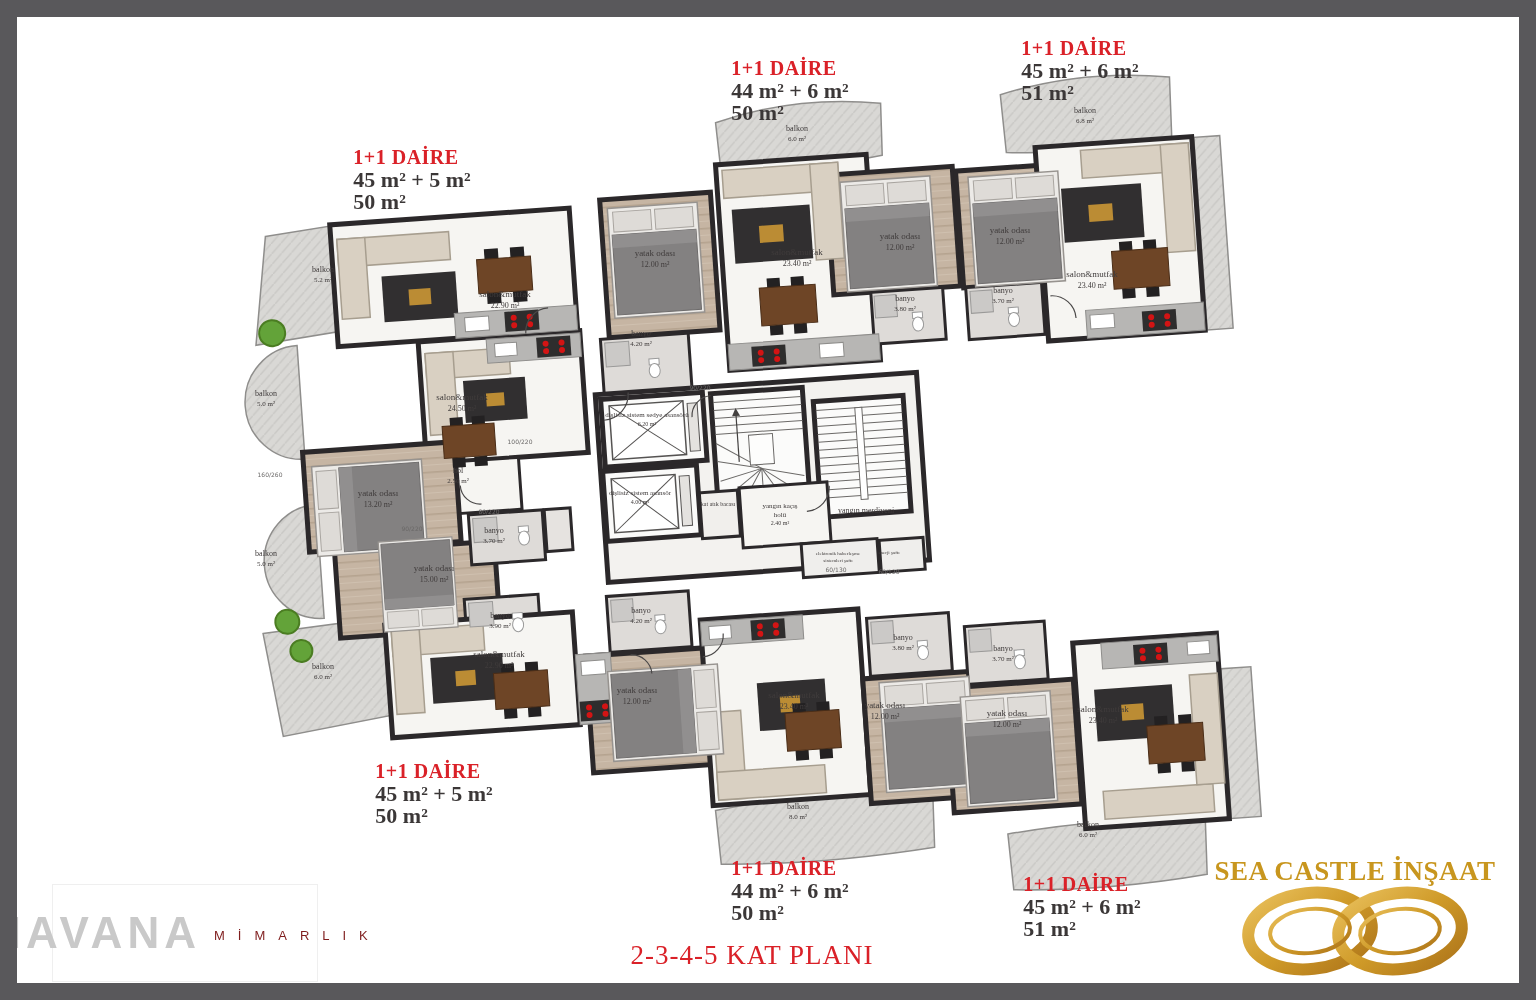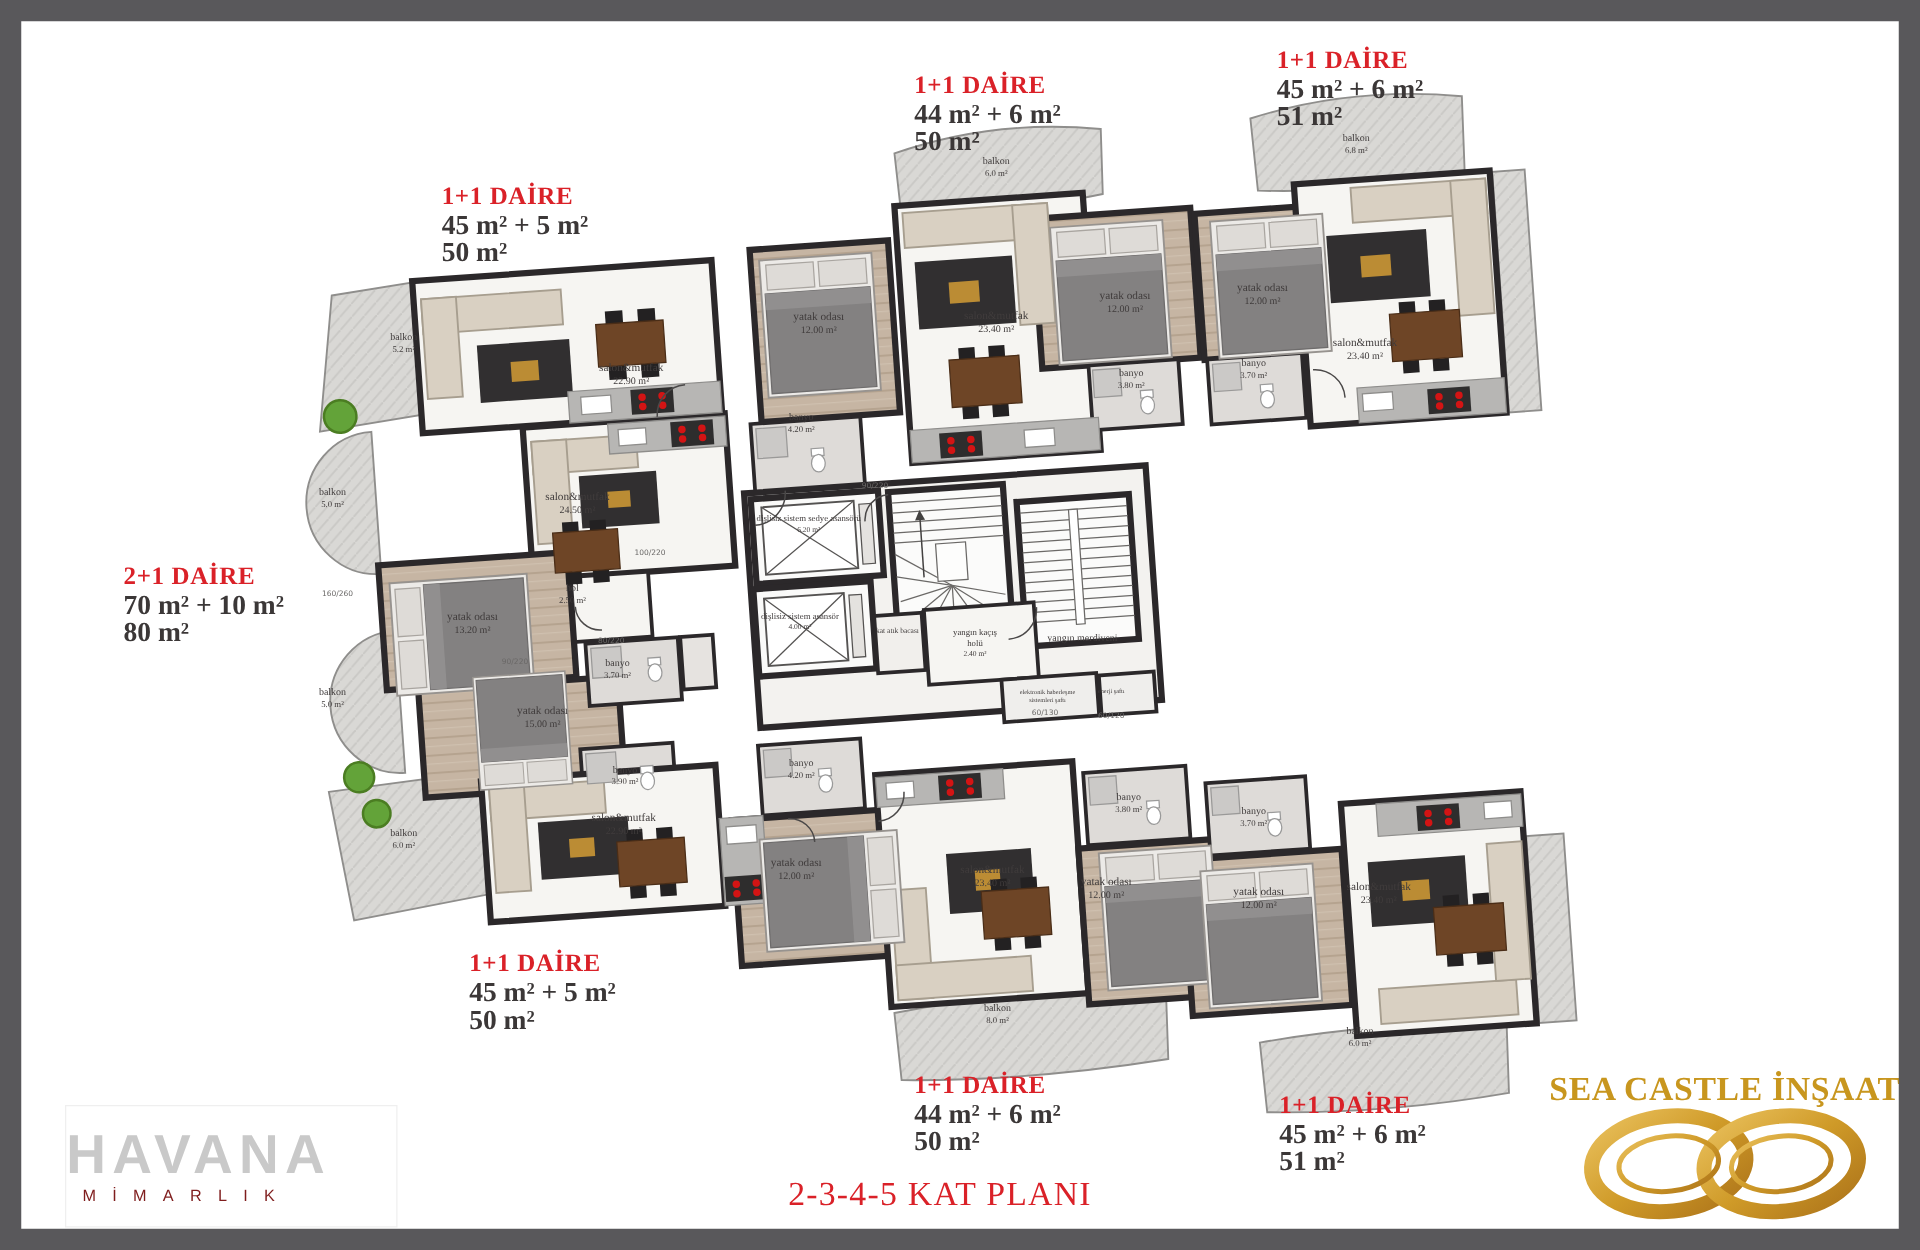--- a/index.html
+++ b/index.html
@@ -8,25 +8,25 @@
   .frame{position:absolute;inset:0;border:17px solid #59585b;box-sizing:border-box;z-index:60;pointer-events:none}
   #plan{position:absolute;left:0;top:0;z-index:1}
   #apt-labels{position:absolute;inset:0;z-index:10}
   .apt-label{position:absolute;transform:translateX(-50%);text-align:left;color:#3b3737;
              font-weight:bold;white-space:nowrap}
   .apt-title{font-size:20px;color:#da2128;letter-spacing:.5px;line-height:23px}
   .apt-line{font-size:22px;line-height:22px}
   .main-title{position:absolute;left:752px;top:940px;transform:translateX(-50%);font-size:27px;
               font-weight:normal;color:#da2128;letter-spacing:1px;white-space:nowrap;z-index:20}
   .havana{position:absolute;left:52px;top:884px;width:264px;height:96px;border:1px solid #efefef;
-          display:flex;flex-direction:column;align-items:flex-start;justify-content:center;z-index:20;
+          display:flex;flex-direction:row;align-items:center;justify-content:center;z-index:20;
           font-family:"Liberation Sans","DejaVu Sans",sans-serif;background:#fff}
   .hv-title{font-size:44px;font-weight:bold;color:#c9c9c9;letter-spacing:5px;line-height:42px}
   .hv-sub{font-size:13px;color:#7f1d1d;letter-spacing:13px;margin-top:4px;padding-left:13px}
-  .seacastle{position:absolute;left:1229px;top:856px;width:302px;text-align:center;z-index:20}
+  .seacastle{position:absolute;left:1204px;top:856px;width:302px;text-align:center;z-index:20}
   .sc-title{font-size:27px;font-weight:bold;color:#c8961e;letter-spacing:.5px;white-space:nowrap}
   .sc-swirl{display:block;margin:-4px auto 0}
   svg text{font-family:"Liberation Serif","DejaVu Serif",serif}
   .room-label{fill:#403c3c;text-anchor:middle}
   .dim{fill:#6a6867;font-size:6px;text-anchor:middle;font-family:"DejaVu Sans",sans-serif}
 </style>
 </head>
 <body>
 
 <svg id="plan" width="1536" height="1000" viewBox="0 0 1536 1000">
@@ -377,25 +377,20 @@
     <div class="apt-label" style="left: 790px; top: 57px;">
       <div class="apt-title">1+1 DAİRE</div>
       <div class="apt-line">44 m² + 6 m²</div>
       <div class="apt-line">50 m²</div>
     </div>
     <div class="apt-label" style="left: 1080px; top: 37px;">
       <div class="apt-title">1+1 DAİRE</div>
       <div class="apt-line">45 m² + 6 m²</div>
       <div class="apt-line">51 m²</div>
     </div>
-    <div class="apt-label" style="left: 163px; top: 450px;">
-      <div class="apt-title">2+1 DAİRE</div>
-      <div class="apt-line">70 m² + 10 m²</div>
-      <div class="apt-line">80 m²</div>
-    </div>
     <div class="apt-label" style="left: 434px; top: 760px;">
       <div class="apt-title">1+1 DAİRE</div>
       <div class="apt-line">45 m² + 5 m²</div>
       <div class="apt-line">50 m²</div>
     </div>
     <div class="apt-label" style="left: 790px; top: 857px;">
       <div class="apt-title">1+1 DAİRE</div>
       <div class="apt-line">44 m² + 6 m²</div>
       <div class="apt-line">50 m²</div>
     </div>

